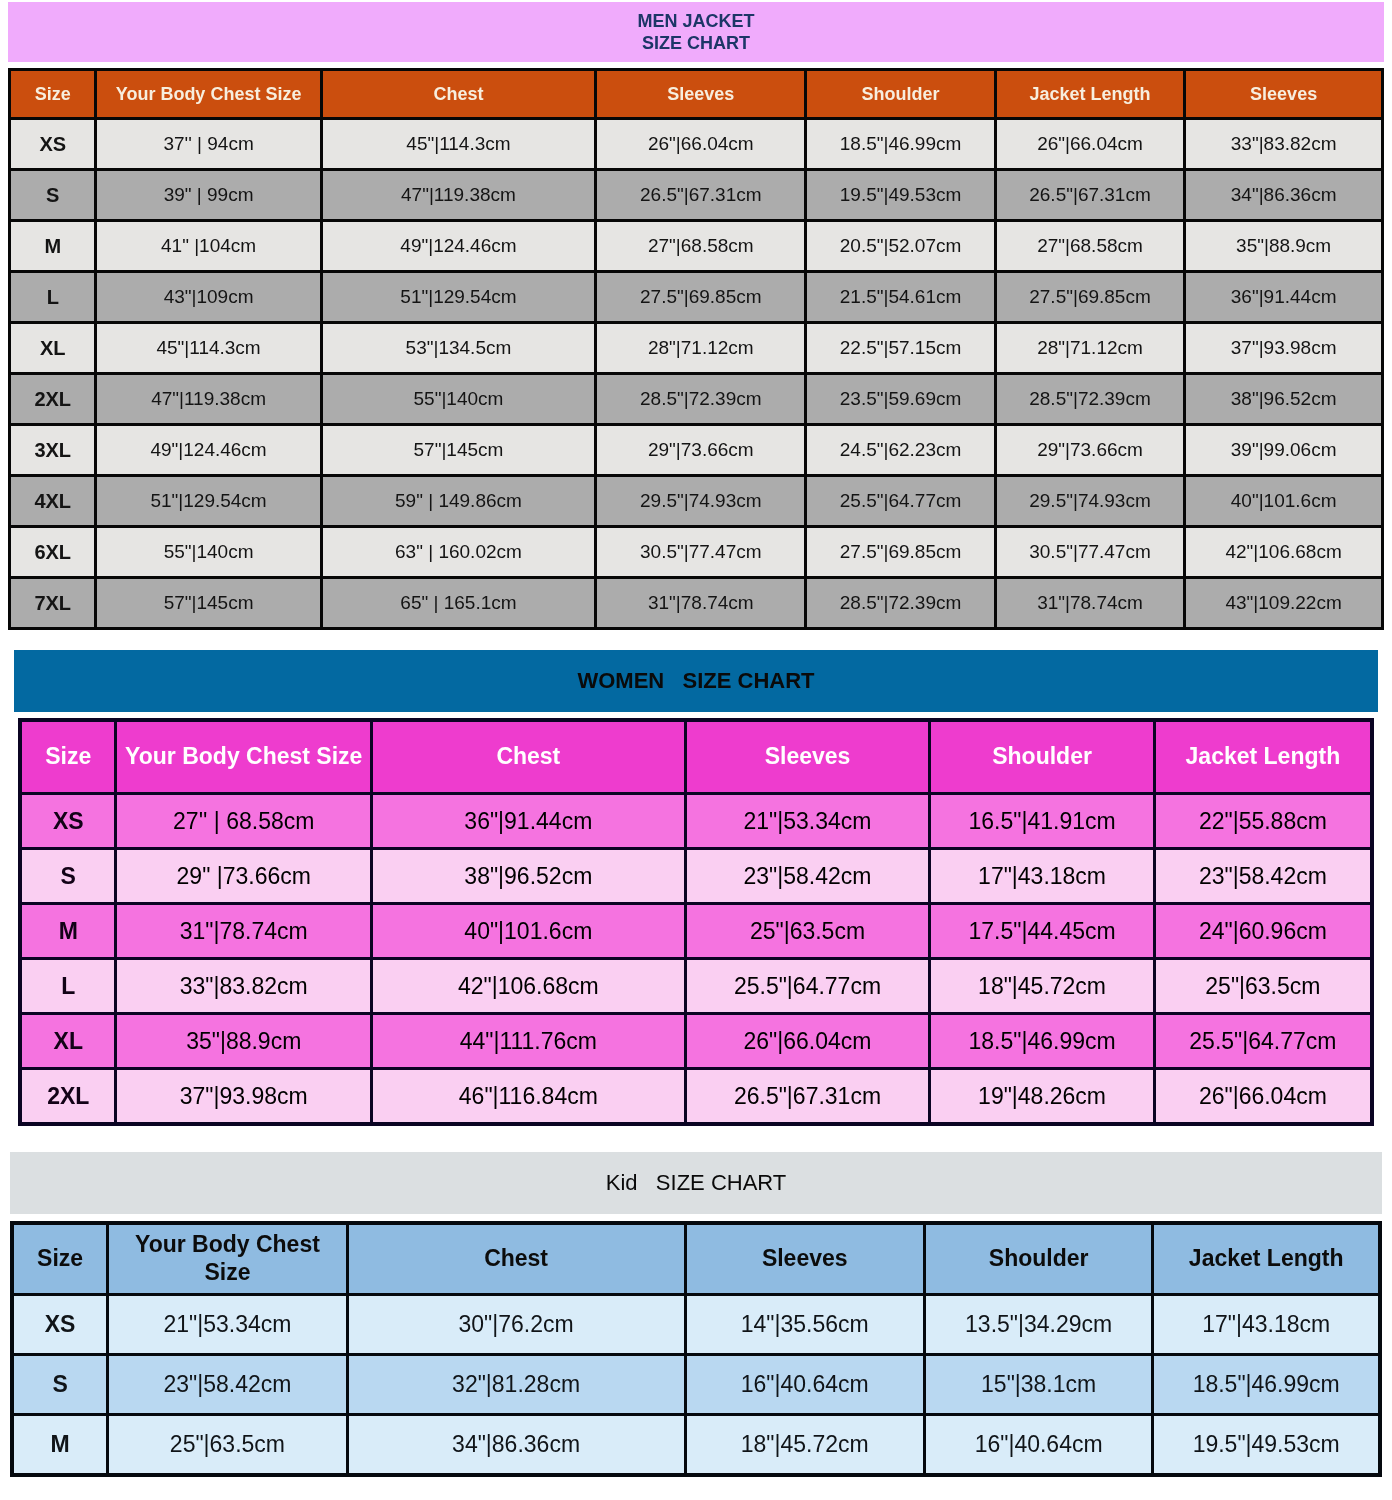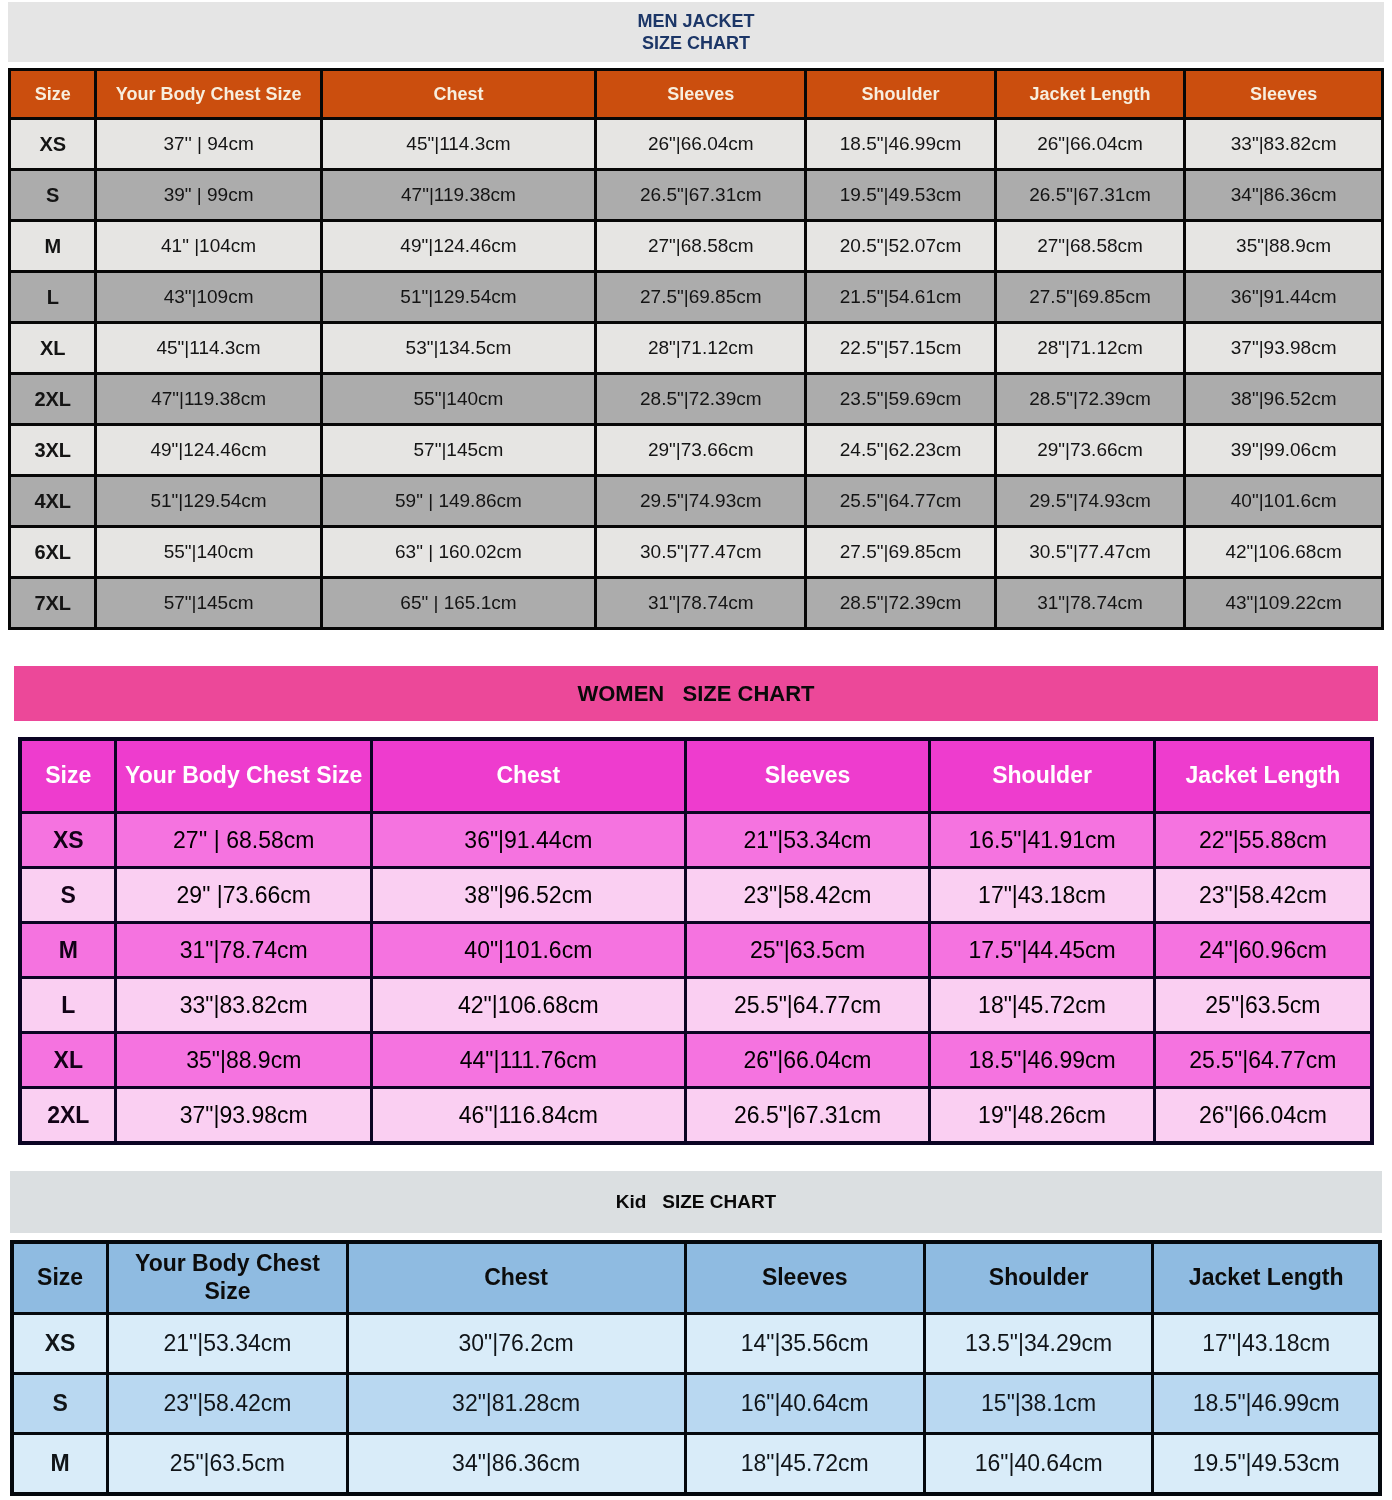--- a/index.html
+++ b/index.html
@@ -13,21 +13,21 @@
   
   table { border-collapse: collapse; table-layout: fixed; width: 100%; margin-top: 6px; }
   th, td { text-align: center; vertical-align: middle; overflow: hidden; }
   .title-bar { display: flex; flex-direction: column; align-items: center; justify-content: center; text-align: center; }
   .title-line { white-space: pre; }
 
   
   .men-wrap { margin: 0 8px; }
   .men-bar {
     height: 60px;
-    background: #e5e5e5;
+    background: #f0abfc;
     color: #1c3667;
     font-weight: bold;
     font-size: 18px;
     line-height: 1.25;
   }
   table.men th, table.men td { border: 3px solid #070707; }
   table.men th {
     background: #cb4e0e;
     color: #f7eede;
     font-weight: bold;
@@ -43,23 +43,23 @@
   table.men col.c2 { width: 16.4%; }
   table.men col.c3 { width: 20.0%; }
   table.men col.c4 { width: 15.3%; }
   table.men col.c5 { width: 13.8%; }
   table.men col.c6 { width: 13.8%; }
   table.men col.c7 { width: 14.4%; }
 
   
   .women-gap { height: 20px; }
   .women-bar {
-    height: 55px;
-    margin: 16px 14px;
-    background: #ec4899;
+    height: 62px;
+    margin: 0 14px;
+    background: #0369a1;
     color: #0a0a0a;
     font-weight: bold;
     font-size: 22px;
   }
   .women-wrap { margin: 2px 18px 0 18px; }
   table.women { border: 4px solid #0b0423; }
   table.women th, table.women td { border: 3px solid #0b0423; }
   table.women th {
     background: #ee3cce;
     color: #ffffff;
@@ -79,22 +79,22 @@
   table.women col.c5 { width: 16.6%; }
   table.women col.c6 { width: 16.1%; }
 
   
   .kid-gap { height: 26px; }
   .kid-bar {
     height: 62px;
     margin: 0 10px;
     background: #dbdfe1;
     color: #0a0a0a;
-    font-weight: bold;
-    font-size: 19px;
+    font-weight: normal;
+    font-size: 22px;
   }
   .kid-wrap { margin: 7px 10px 0 10px; }
   table.kid { border: 4px solid #05090e; }
   table.kid th, table.kid td { border: 3px solid #05090e; }
   table.kid th {
     background: #8fbbe1;
     color: #0c0c0c;
     font-weight: bold;
     font-size: 23px;
     height: 66px;

